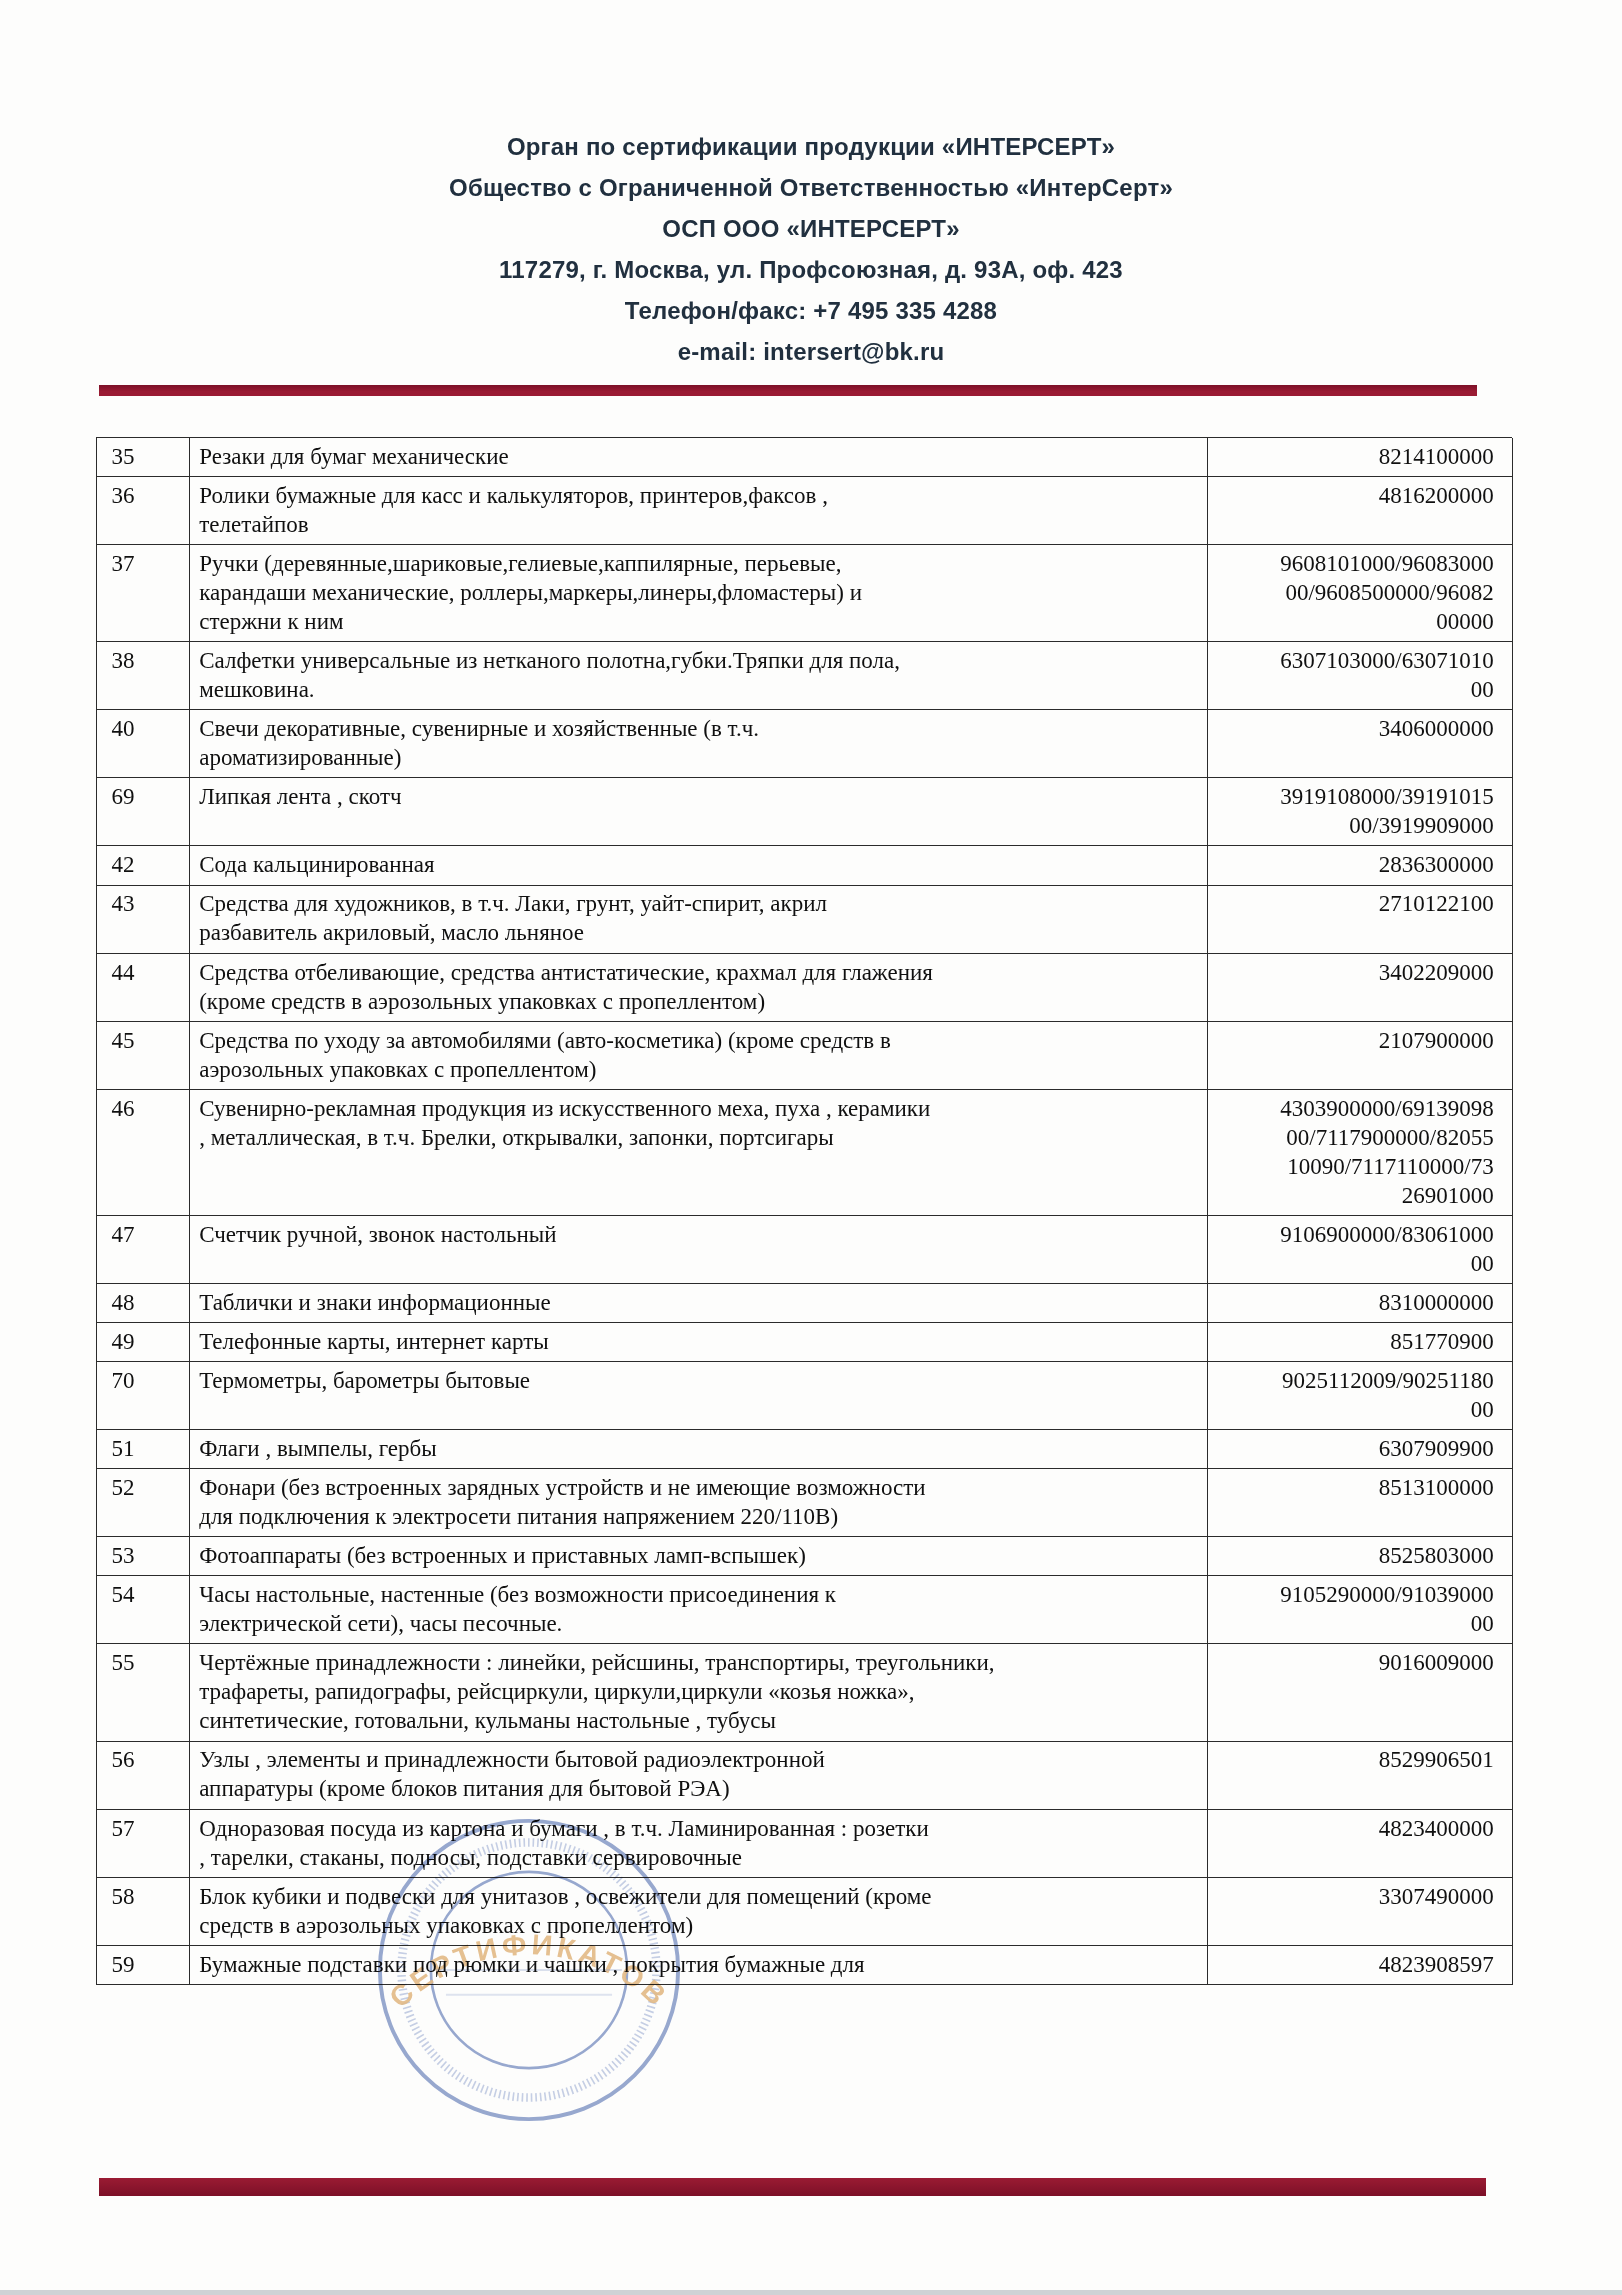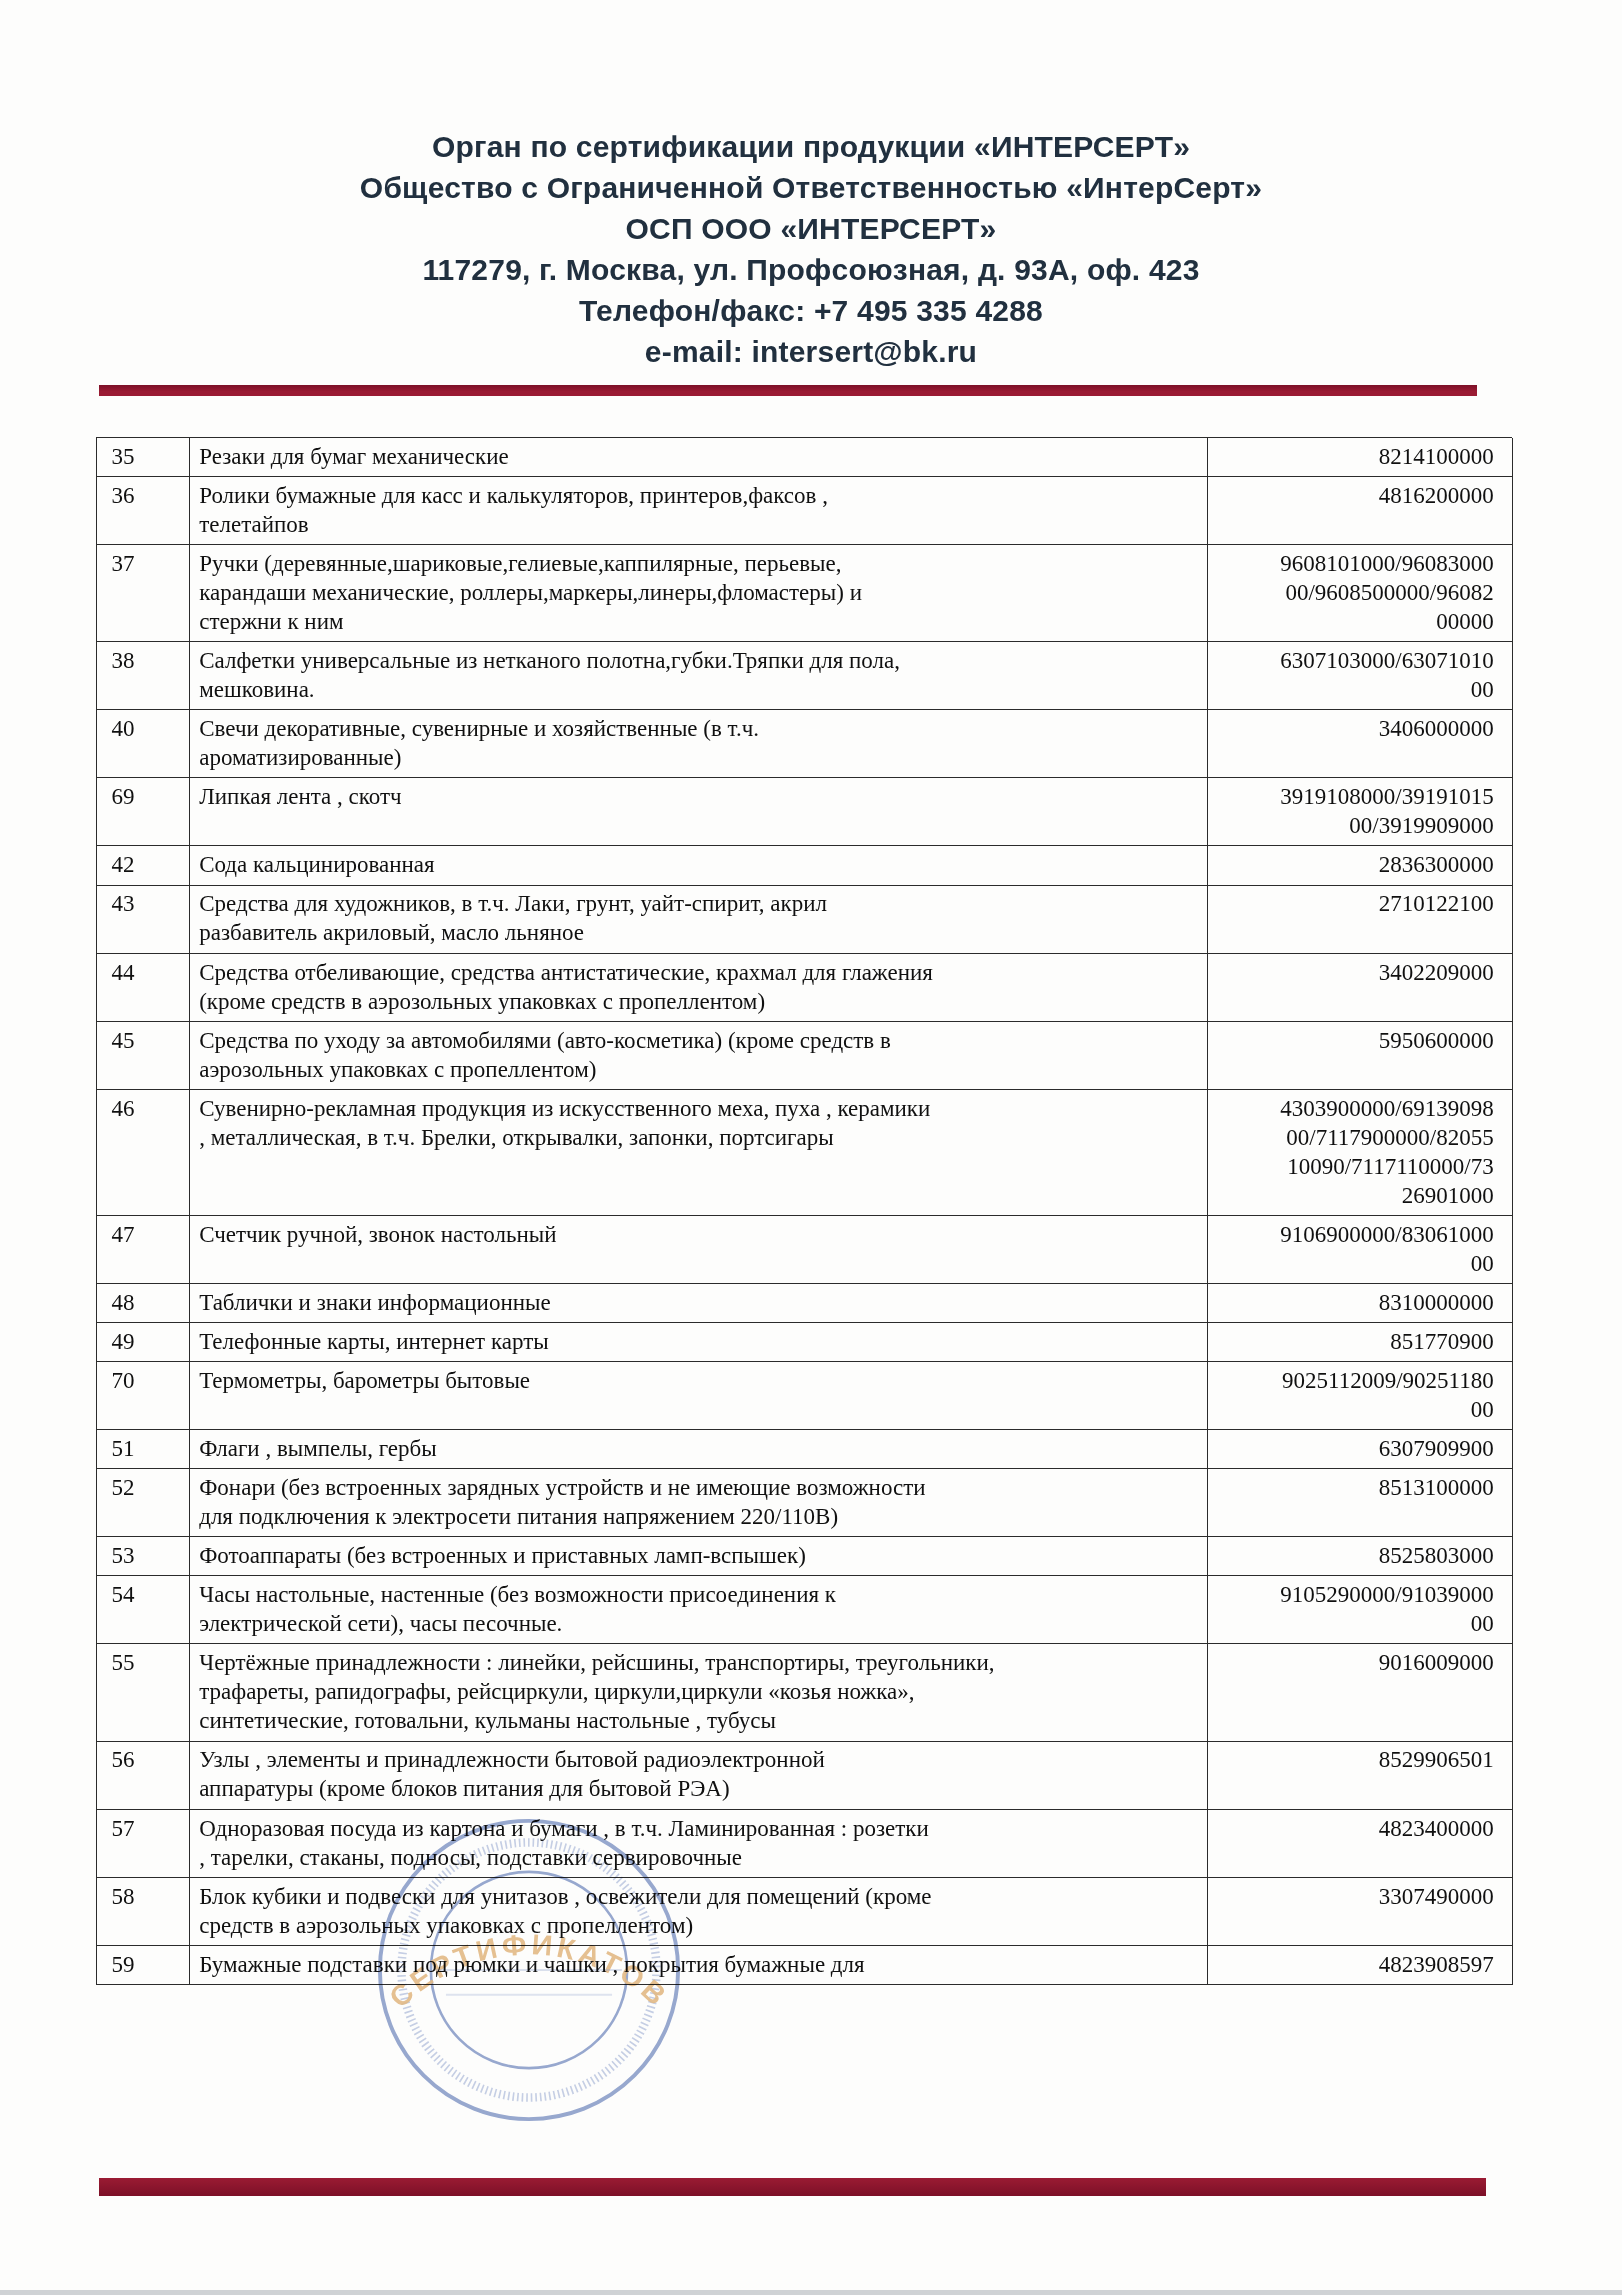--- a/index.html
+++ b/index.html
@@ -16,21 +16,21 @@
     font-family:"Liberation Serif", serif;
     color:#101010;
     overflow:hidden;
   }
   .page{position:absolute;inset:0;}
   .header{
     position:absolute;top:126px;left:0;width:100%;
     text-align:center;
     font-family:"Liberation Sans", sans-serif;
     font-weight:700;
-    font-size:30px;line-height:41px;
+    font-size:24px;line-height:41px;
     color:var(--header-text);
     letter-spacing:0.2px;
   }
   .bar{position:absolute;background:var(--bar);}
   .bar-top{
     left:99px;top:385px;width:1378px;height:10.5px;
     background:linear-gradient(#7c1027,var(--bar) 60%);
   }
   .bar-bottom{
     left:99px;top:2178px;width:1387px;height:18.3px;
@@ -144,21 +144,21 @@
       <div class="td td-num">44</div>
       <div class="td td-desc">Средства отбеливающие, средства антистатические, крахмал для глажения
 (кроме средств в аэрозольных упаковках с пропеллентом)</div>
       <div class="td td-code">3402209000</div>
     </div>
 
     <div class="tr">
       <div class="td td-num">45</div>
       <div class="td td-desc">Средства по уходу за автомобилями (авто-косметика) (кроме средств в
 аэрозольных упаковках с пропеллентом)</div>
-      <div class="td td-code">5950600000</div>
+      <div class="td td-code">2107900000</div>
     </div>
 
     <div class="tr">
       <div class="td td-num">46</div>
       <div class="td td-desc">Сувенирно-рекламная продукция из искусственного меха, пуха , керамики
 , металлическая, в т.ч. Брелки, открывалки, запонки, портсигары</div>
       <div class="td td-code">4303900000/69139098
 00/7117900000/82055
 10090/7117110000/73
 26901000</div>

